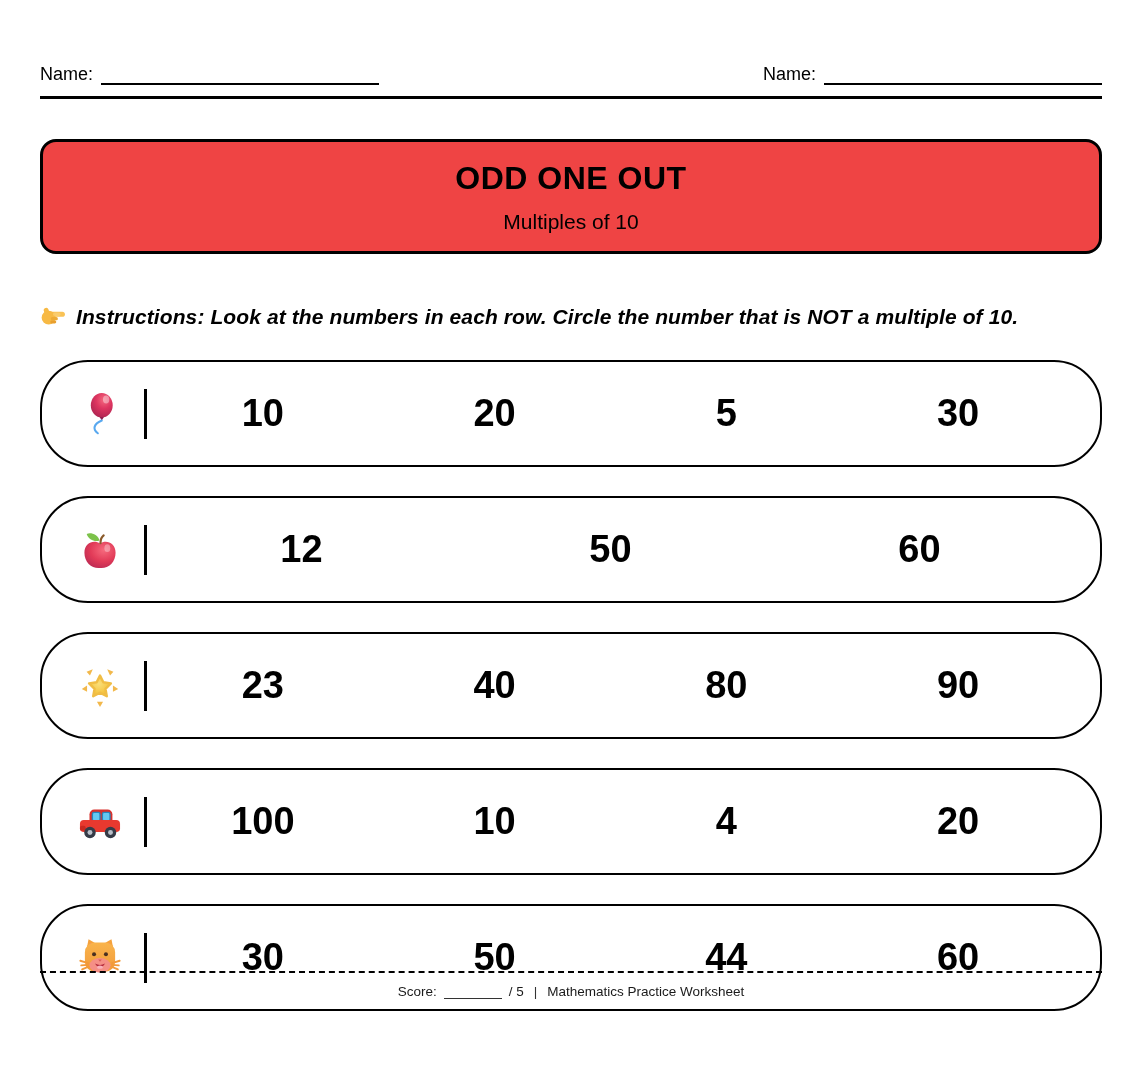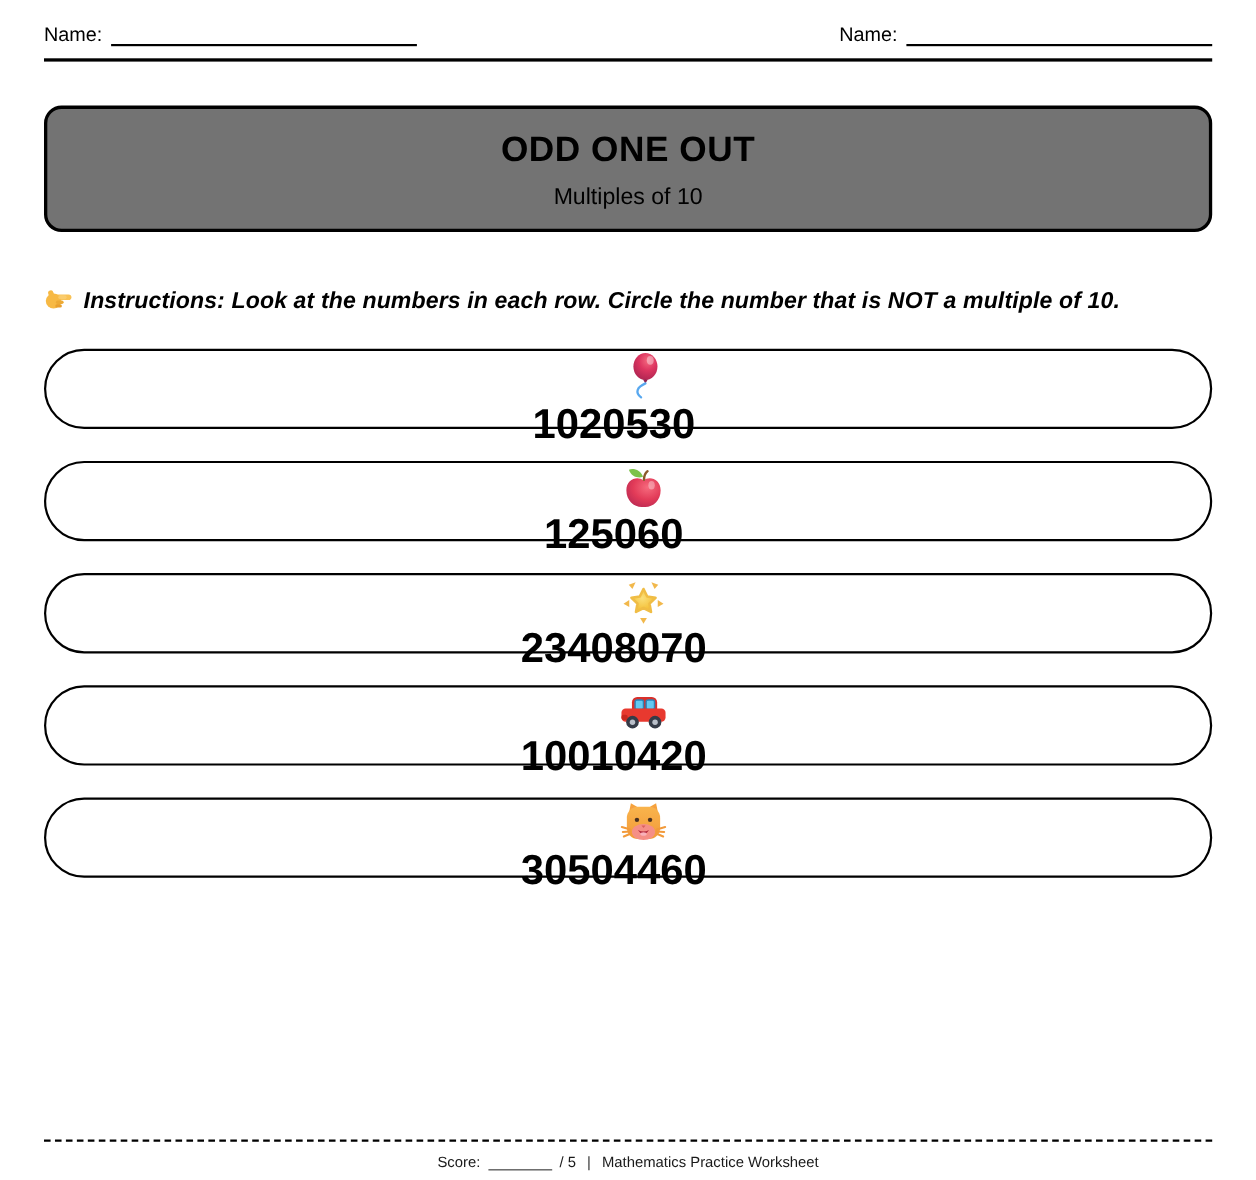--- a/index.html
+++ b/index.html
@@ -7,71 +7,70 @@
   body {
     width: 1142px; height: 1073px;
     font-family: "Liberation Sans", sans-serif;
     color: #000; position: relative; overflow: hidden;
   }
   .page { padding: 0 40px; position: relative; height: 100%; }
 
   
   .header-row {
     display: flex; justify-content: space-between; align-items: flex-end;
-    padding-top: 21px; font-size: 18px;
+    padding-top: 64px; font-size: 18px;
   }
   .field-group { display: flex; align-items: flex-end; }
   .blank-line {
     display: inline-block; border-bottom: 2px solid #000;
     height: 1em; margin-left: 8px;
   }
   .name-blank { width: 278px; }
   .date-blank { width: 278px; }
   .header-rule { border-top: 3px solid #000; margin-top: 11px; }
 
   
   .title-box {
     margin-top: 40px; height: 115px;
     border: 3px solid #000; border-radius: 16px;
     display: flex; flex-direction: column; justify-content: center; align-items: center;
-    background: #737373;
+    background: #ef4444;
   }
   .title { font-size: 32px; font-weight: bold; letter-spacing: 0.5px; }
   .subtitle { font-size: 21px; margin-top: 13px; }
 
   
   .instructions {
     margin-top: 46px; font-size: 21px; font-weight: bold; line-height: 33px;
     letter-spacing: 0.1px;
     font-style: italic;
   }
   .instructions .finger { vertical-align: -5px; margin-right: 10px; }
 
   
   .rows { margin-top: 27px; }
   .pill {
-    height: 73px; border: 2px solid #000; border-radius: 48px;
+    height: 107px; border: 2px solid #000; border-radius: 48px;
     display: flex; align-items: center; background: #fff;
     margin-bottom: 29px;
-    flex-direction: column;
   }
   .pill:last-child { margin-bottom: 0; }
   .row-icon {
     width: 60px; margin-left: 28px;
     display: flex; justify-content: center; align-items: center;
   }
   .row-divider { width: 3px; height: 50px; background: #000; margin-left: 14px; }
   .row-numbers { flex: 1; display: flex; align-items: center; padding-right: 26px; }
   .row-number {
     flex: 1; text-align: center; font-size: 38px; font-weight: bold;
     cursor: pointer;
   }
 
   
-  .footer { position: absolute; left: 40px; right: 40px; top: 1036px; }
+  .footer { position: absolute; left: 40px; right: 40px; top: 971px; }
   .footer-rule { border-top: 2px dashed #000; }
   .footer-text {
     margin-top: 11px; text-align: center; font-size: 13.5px; color: #1a1a1a;
     display: flex; justify-content: center; align-items: flex-end;
   }
   .score-blank {
     display: inline-block; border-bottom: 1.5px solid #333;
     width: 58px; height: 12px; margin: 0 7px;
   }
   .slash-total { margin-right: 10px; }
@@ -180,21 +179,21 @@
           <path d="M43 27 L37.5 23.5 L37.5 30 Z" fill="#f2b84b"></path>
           <path d="M24 46 L20.8 40.5 L27.2 40.5 Z" fill="#f2b84b"></path>
           <path d="M24 13 L27.5 20.1 L35.4 21.3 L29.7 26.9 L31.1 34.7 L24 31 L16.9 34.7 L18.3 26.9 L12.6 21.3 L20.5 20.1 Z" fill="url(#starG)" stroke="#f0bd45" stroke-width="2.5" stroke-linejoin="round"></path>
         </svg>
       </span>
       <span class="row-divider"></span>
       <div class="row-numbers">
         <span class="row-number">23</span>
         <span class="row-number">40</span>
         <span class="row-number">80</span>
-        <span class="row-number">70</span>
+        <span class="row-number">90</span>
       </div>
     </div>
 
     <div class="pill">
       <span class="row-icon">
         <svg width="46" height="42" viewBox="0 0 48 44">
           <rect x="13" y="9" width="24" height="16" rx="5" fill="#d8302b"></rect>
           <rect x="16" y="12" width="8" height="9" rx="1.8" fill="#63c9f2" stroke="#2a84b8" stroke-width="1.4"></rect>
           <rect x="26.5" y="12" width="8" height="9" rx="1.8" fill="#63c9f2" stroke="#2a84b8" stroke-width="1.4"></rect>
           <rect x="3" y="20" width="42" height="12.5" rx="4" fill="#e8392f"></rect>

